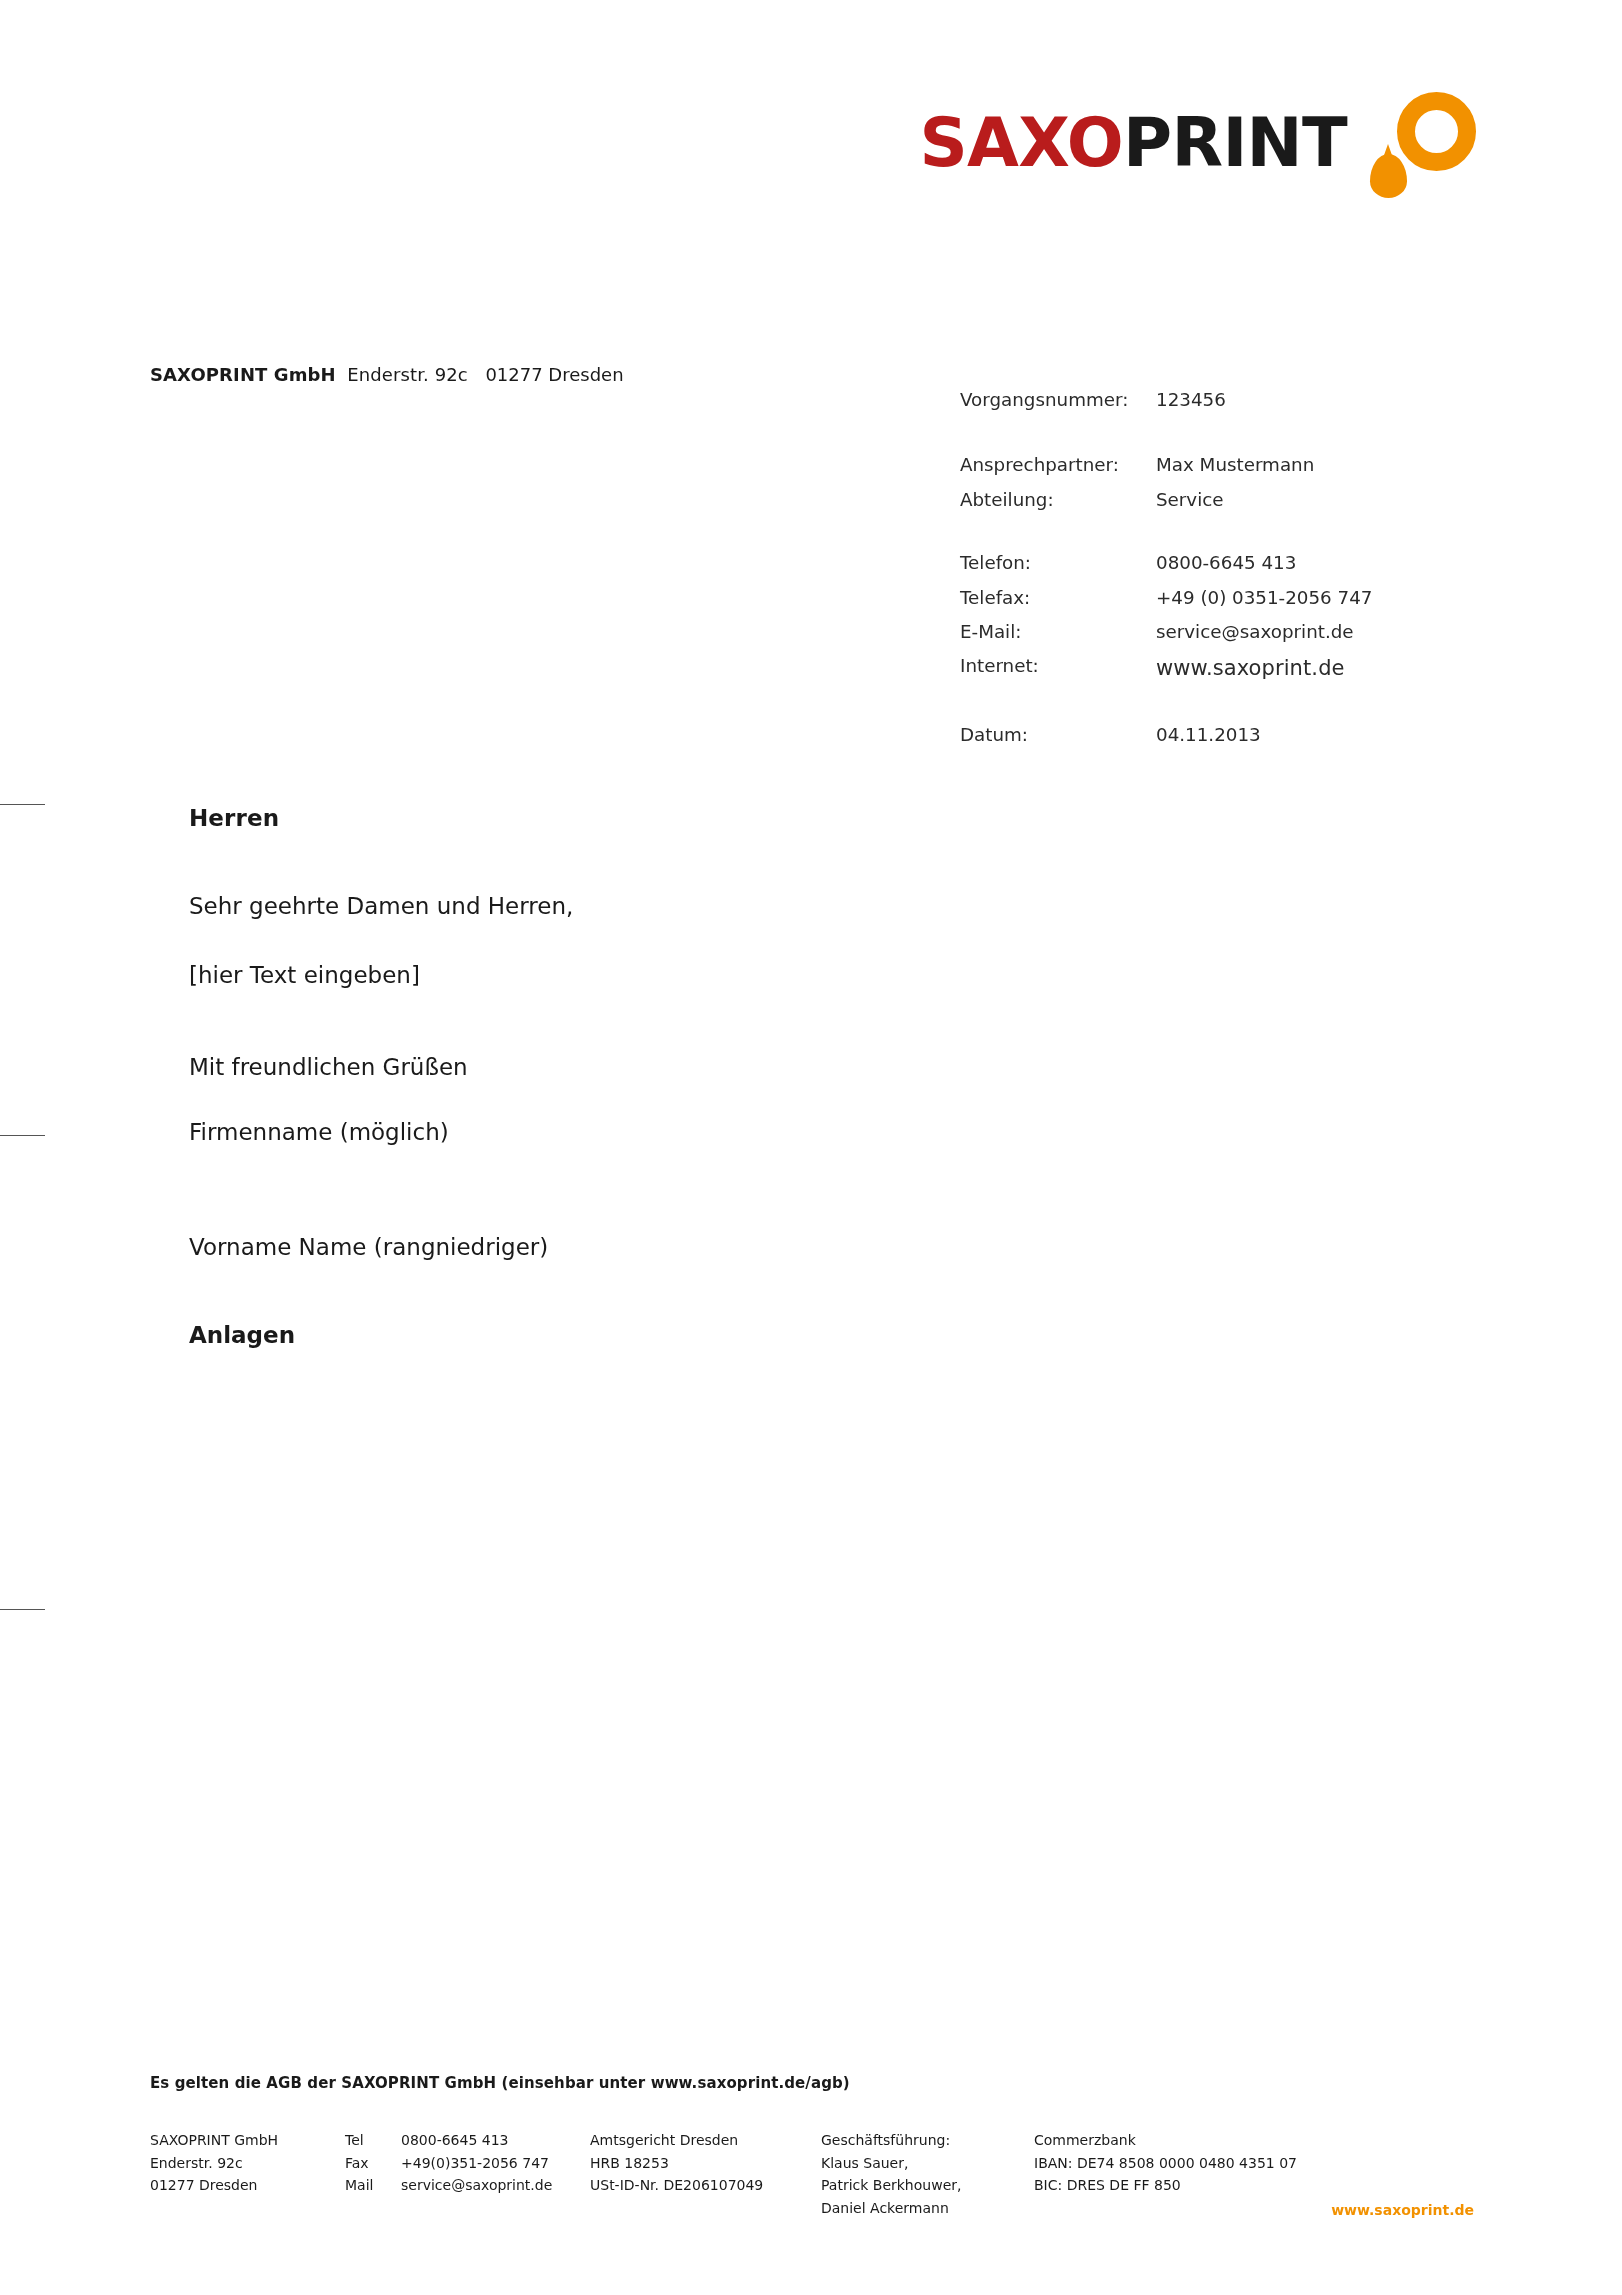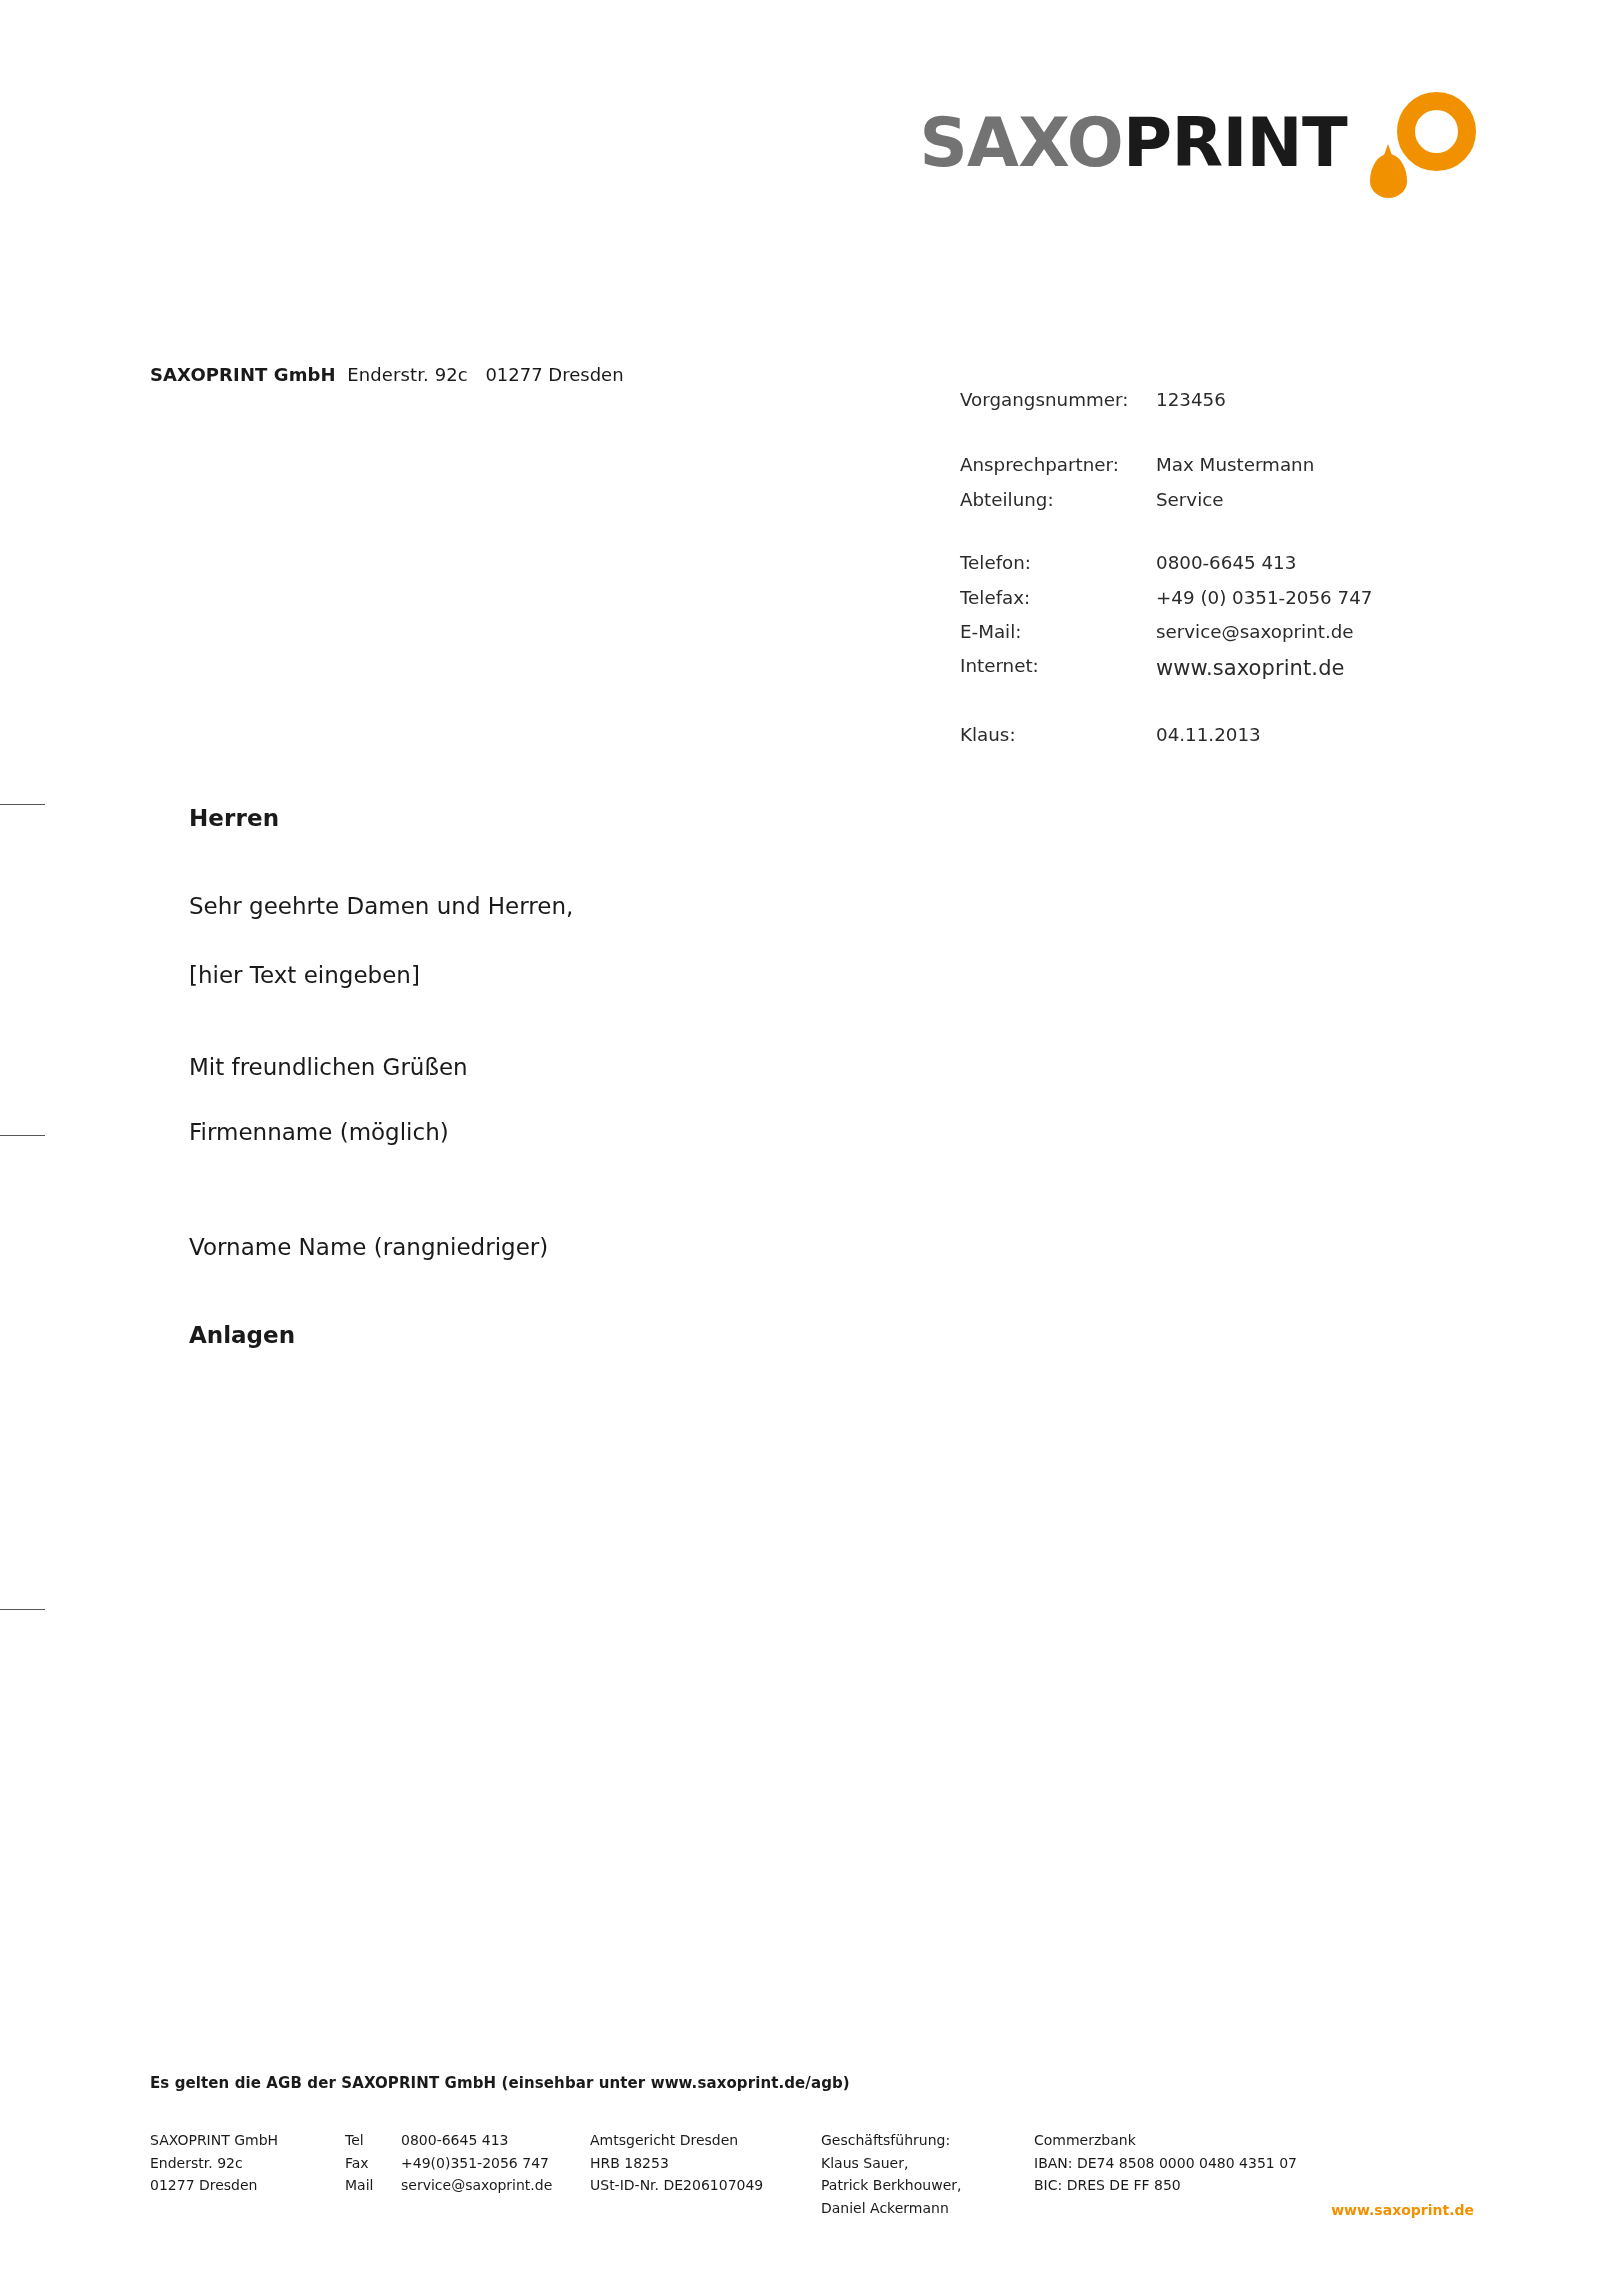--- a/index.html
+++ b/index.html
@@ -27,21 +27,21 @@
     display: flex;
     align-items: center;
   }
   .logo-text {
     font-size: 67px;
     font-weight: bold;
     letter-spacing: -0.7px;
     line-height: 1;
     white-space: nowrap;
   }
-  .logo-saxo { color: #737373; }
+  .logo-saxo { color: #b91c1c; }
   .logo-print { color: #1a1a1a; }
   .logo-mark {
     position: relative;
     width: 110px;
     height: 110px;
     margin-left: 19px;
   }
   .logo-ring {
     position: absolute;
     top: 4.4px;
@@ -252,21 +252,21 @@
     <div class="info-row">
       <div class="info-label">E-Mail:</div>
       <div class="info-value">service@saxoprint.de</div>
     </div>
     <div class="info-row">
       <div class="info-label">Internet:</div>
       <div class="info-value www">www.saxoprint.de</div>
     </div>
     <div class="info-gap-sm"></div>
     <div class="info-row">
-      <div class="info-label">Klaus:</div>
+      <div class="info-label">Datum:</div>
       <div class="info-value">04.11.2013</div>
     </div>
   </div>
 
   <div class="foldmark" style="top:804px;"></div>
   <div class="foldmark" style="top:1135px;"></div>
   <div class="foldmark" style="top:1609px;"></div>
 
   <div class="body-area">
     <div class="subject">Herren</div>

